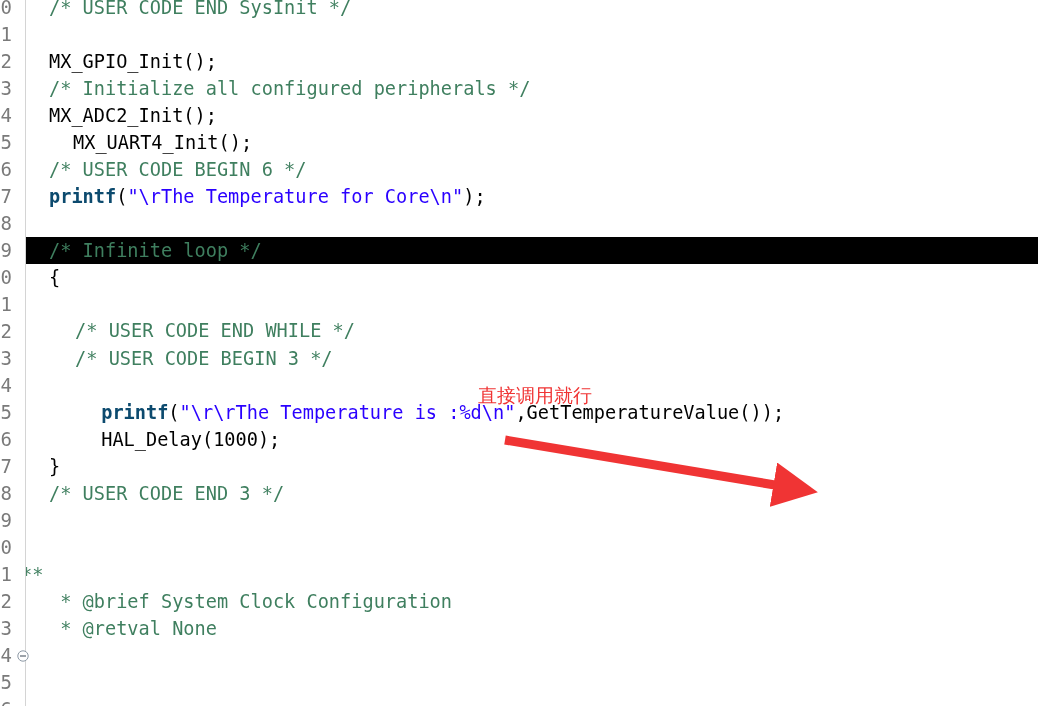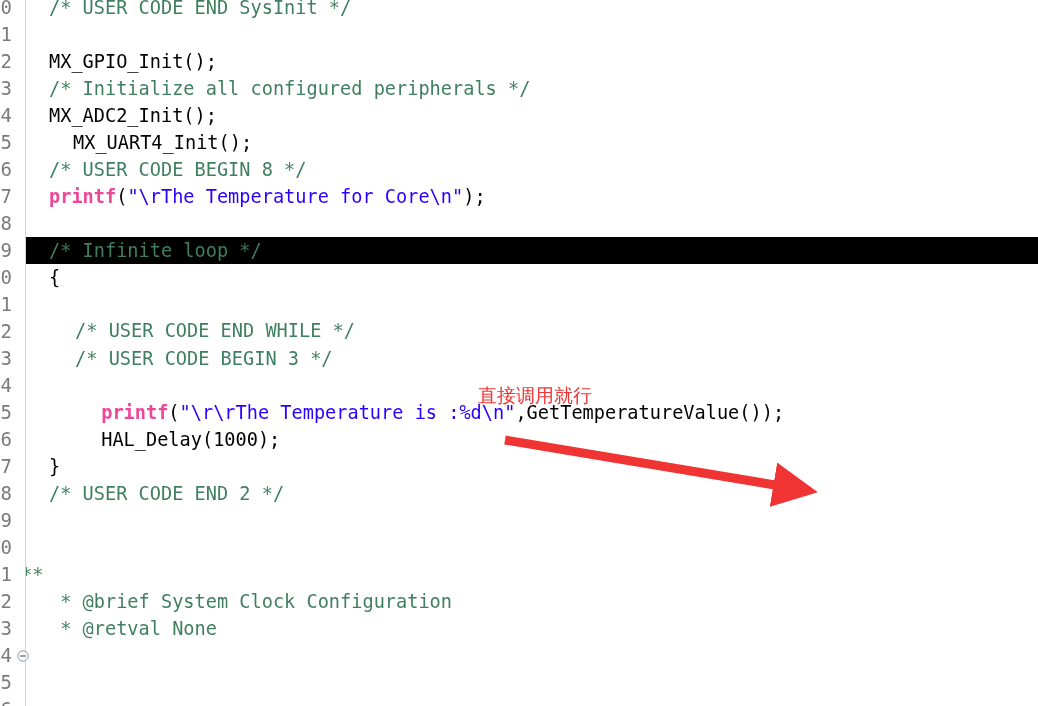--- a/index.html
+++ b/index.html
@@ -82,21 +82,21 @@
     line-height: 27px;
     letter-spacing: 0.0px;
     white-space: pre;
     color: #000000;
     font-family: "DejaVu Sans Mono", "Liberation Mono", monospace;
   }
 
   
   .cm  { color: #3f7f5f; }            
   .kw  { color: #7f0055; font-weight: bold; }  
-  .fn  { color: #ec4899; font-weight: bold; }  
+  .fn  { color: #0c4a6e; font-weight: bold; }  
   .str { color: #2a00ff; }            
   .pl  { color: #000000; }            
 
   
   .fold {
     position: absolute;
     left: 17px;
     top: 8px;
     width: 12px;
     height: 12px;
@@ -138,33 +138,33 @@
 
 <div id="editor">
 
   <div class="lines" id="lines">
       <div class="line"><span class="code" style="left: 49px;"><span class="cm">/* USER CODE END SysInit */</span></span></div>
       <div class="line"><span class="code" style="left: 49px;"></span></div>
       <div class="line"><span class="code" style="left: 49px;"><span class="pl">MX_GPIO_Init();</span></span></div>
       <div class="line"><span class="code" style="left: 49px;"><span class="cm">/* Initialize all configured peripherals */</span></span></div>
       <div class="line"><span class="code" style="left: 49px;"><span class="pl">MX_ADC2_Init();</span></span></div>
       <div class="line"><span class="code" style="left: 49px; padding-left: 24px;"><span class="pl">MX_UART4_Init();</span></span></div>
-      <div class="line"><span class="code" style="left: 49px;"><span class="cm">/* USER CODE BEGIN 8 */</span></span></div>
+      <div class="line"><span class="code" style="left: 49px;"><span class="cm">/* USER CODE BEGIN 6 */</span></span></div>
       <div class="line"><span class="code" style="left: 49px;"><span class="fn">printf</span><span class="pl">(</span><span class="str">"\rThe Temperature for Core\n"</span><span class="pl">);</span></span></div>
       <div class="line"><span class="code" style="left: 49px;"></span></div>
       <div class="line current"><span class="code" style="left: 49px;"><span class="cm">/* Infinite loop */</span></span><span class="caret" style="left: 296.95px;"></span></div>
       <div class="line"><span class="code" style="left: 49px;"><span class="pl">{</span></span></div>
       <div class="line"><span class="code" style="left: 75.1px; margin-top: 26px;"><span class="cm">/* USER CODE END WHILE */</span></span></div>
       <div class="line"><span class="code" style="left: 49px;"></span></div>
       <div class="line"><span class="code" style="left: 75.1px;"><span class="cm">/* USER CODE BEGIN 3 */</span></span></div>
       <div class="line"><span class="code" style="left: 49px;"></span></div>
       <div class="line"><span class="code" style="left: 101.2px;"><span class="fn">printf</span><span class="pl">(</span><span class="str">"\r\rThe Temperature is :%d\n"</span><span class="pl">,GetTemperatureValue());</span></span></div>
       <div class="line"><span class="code" style="left: 101.2px;"><span class="pl">HAL_Delay(1000);</span></span></div>
       <div class="line"><span class="code" style="left: 49px;"><span class="pl">}</span></span></div>
-      <div class="line"><span class="code" style="left: 49px;"><span class="cm">/* USER CODE END 2 */</span></span></div>
+      <div class="line"><span class="code" style="left: 49px;"><span class="cm">/* USER CODE END 3 */</span></span></div>
       <div class="line"><span class="code" style="left: 9.85px;"><span class="pl">}</span></span></div>
       <div class="line"><span class="code" style="left: 49px;"></span></div>
       <div class="line"><span class="code" style="left: 9.85px;"><span class="cm">/**</span></span></div>
       <div class="line"><span class="code" style="left: 49px;"><span class="cm"> * @brief System Clock Configuration</span></span></div>
       <div class="line"><span class="code" style="left: 49px;"><span class="cm"> * @retval None</span></span></div>
     </div>
 
   <div class="gutter"></div>
   <div class="gutter-divider"></div>
   <div id="gutter-nums">

